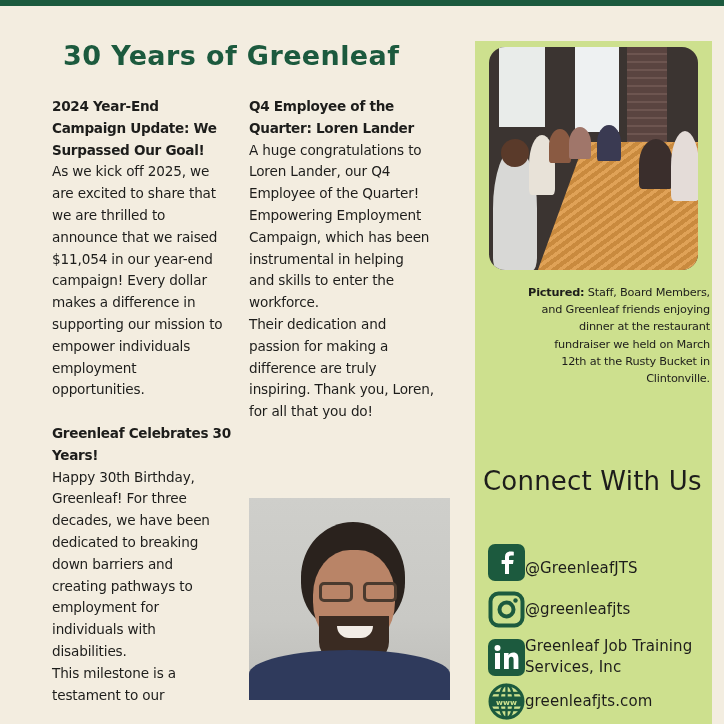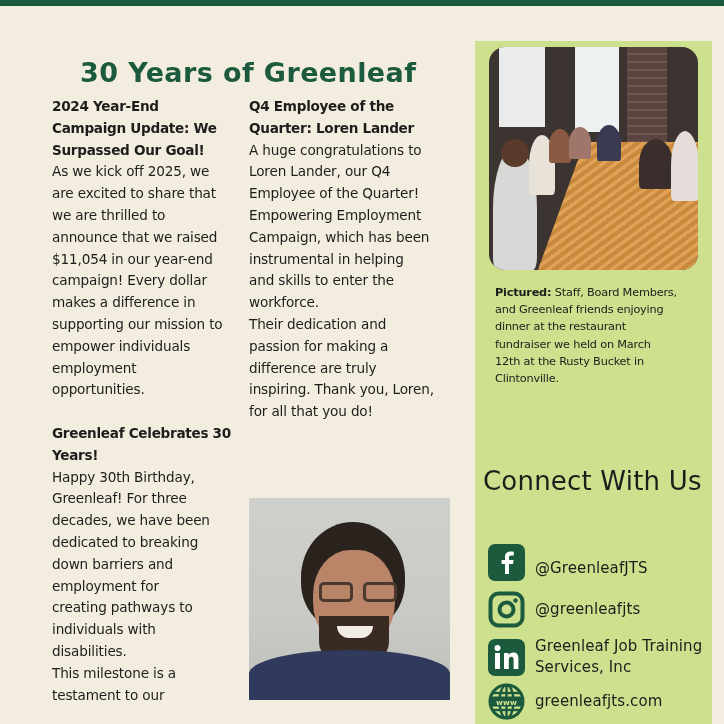--- a/index.html
+++ b/index.html
@@ -194,38 +194,37 @@
     }
     .social .ico {
       width: 37px;
       height: 37px;
       flex: none;
       display: flex;
       align-items: center;
       justify-content: center;
     }
     .social .txt {
-      margin-left: 10px;
       font-size: 15px;
       line-height: 21px;
       color: #1d1d1b;
       letter-spacing: 0.1px;
     }
     .social-fb { top: 503px; }
     .social-fb .txt { margin-top: 12px; }
     .social-ig { top: 550px; }
     .social-li { top: 595px; }
     .social-web { top: 642px; }
   </style>
 </head>
 <body>
 
 <div class="top-bar"></div>
 
-<h1 class="page-title" style="margin:17px;">30 Years of Greenleaf</h1>
+<h1 class="page-title" style="margin:0;">30 Years of Greenleaf</h1>
 
 <div class="col col-left">
   <div>
     <p class="head">
       <span class="line">2024 Year-End</span>
       <span class="line">Campaign Update: We</span>
       <span class="line">Surpassed Our Goal!</span>
     </p>
     <p>
       <span class="line">As we kick off 2025, we</span>
@@ -246,22 +245,22 @@
     <p class="head">
       <span class="line">Greenleaf Celebrates 30</span>
       <span class="line">Years!</span>
     </p>
     <p>
       <span class="line">Happy 30th Birthday,</span>
       <span class="line">Greenleaf! For three</span>
       <span class="line">decades, we have been</span>
       <span class="line">dedicated to breaking</span>
       <span class="line">down barriers and</span>
+      <span class="line">creating pathways to</span>
       <span class="line">employment for</span>
-      <span class="line">creating pathways to</span>
       <span class="line">individuals with</span>
       <span class="line">disabilities.</span>
       <span class="line">This milestone is a</span>
       <span class="line">testament to our</span>
     </p>
   </div>
 </div>
 
 <div class="col col-mid">
   <div>
@@ -307,21 +306,21 @@
     <div class="table"></div>
     <div class="person" style="left:4px;top:100px;width:44px;height:123px;background:#d8d8d6;"></div>
     <div class="person" style="left:12px;top:92px;width:28px;height:28px;border-radius:50%;background:#5a3a2a;"></div>
     <div class="person" style="left:40px;top:88px;width:26px;height:60px;background:#e8e2d8;"></div>
     <div class="person" style="left:60px;top:82px;width:22px;height:34px;background:#8a5a42;"></div>
     <div class="person" style="left:80px;top:80px;width:22px;height:32px;background:#a0766a;"></div>
     <div class="person" style="left:108px;top:78px;width:24px;height:36px;background:#3a3a52;"></div>
     <div class="person" style="left:150px;top:92px;width:34px;height:50px;background:#3a2e2c;"></div>
     <div class="person" style="left:182px;top:84px;width:28px;height:70px;background:#e4dcd8;"></div>
   </div>
-  <p class="caption" style="margin:0;">
+  <p class="caption" style="margin:0;text-align:right;">
     <b>Pictured:</b><span> Staff, Board Members,</span><br>
     <span>and Greenleaf friends enjoying</span><br>
     <span>dinner at the restaurant</span><br>
     <span>fundraiser we held on March</span><br>
     <span>12th at the Rusty Bucket in</span><br>
     <span>Clintonville.</span>
   </p>
 
   <div class="connect-title">Connect With Us</div>
 

